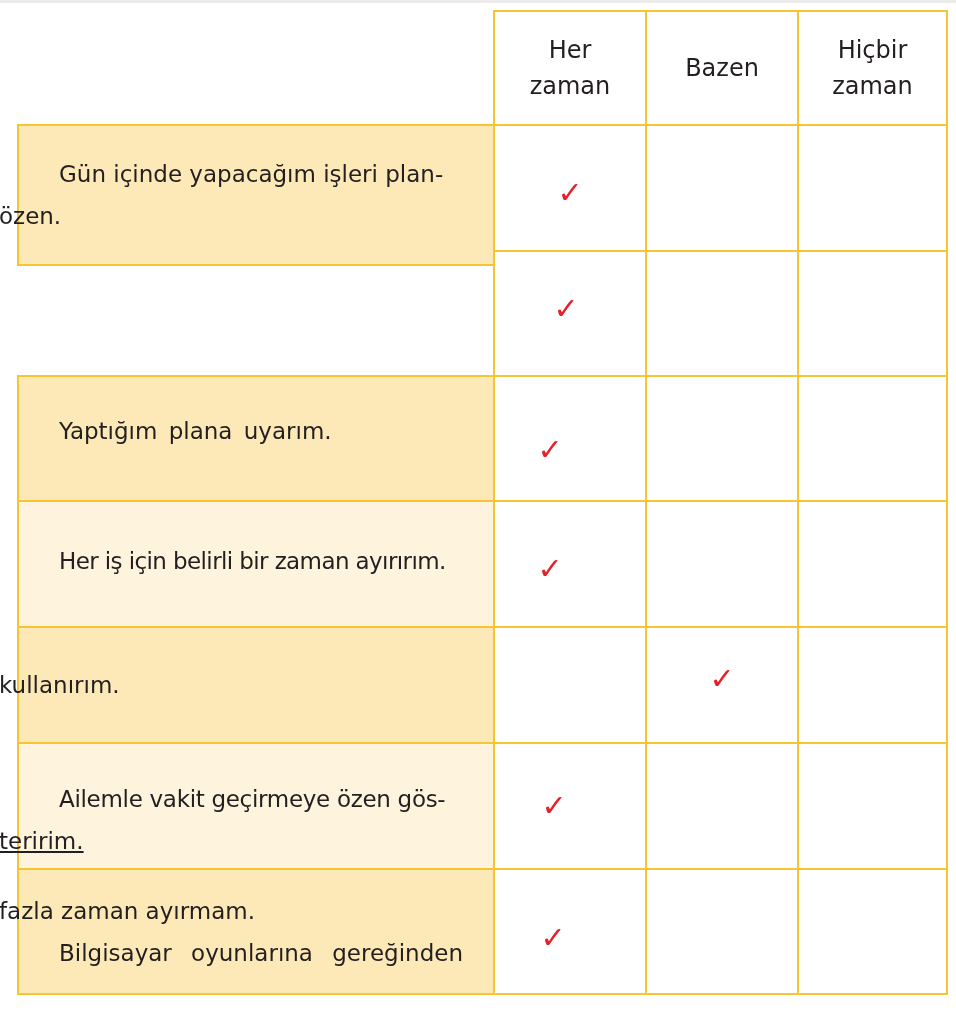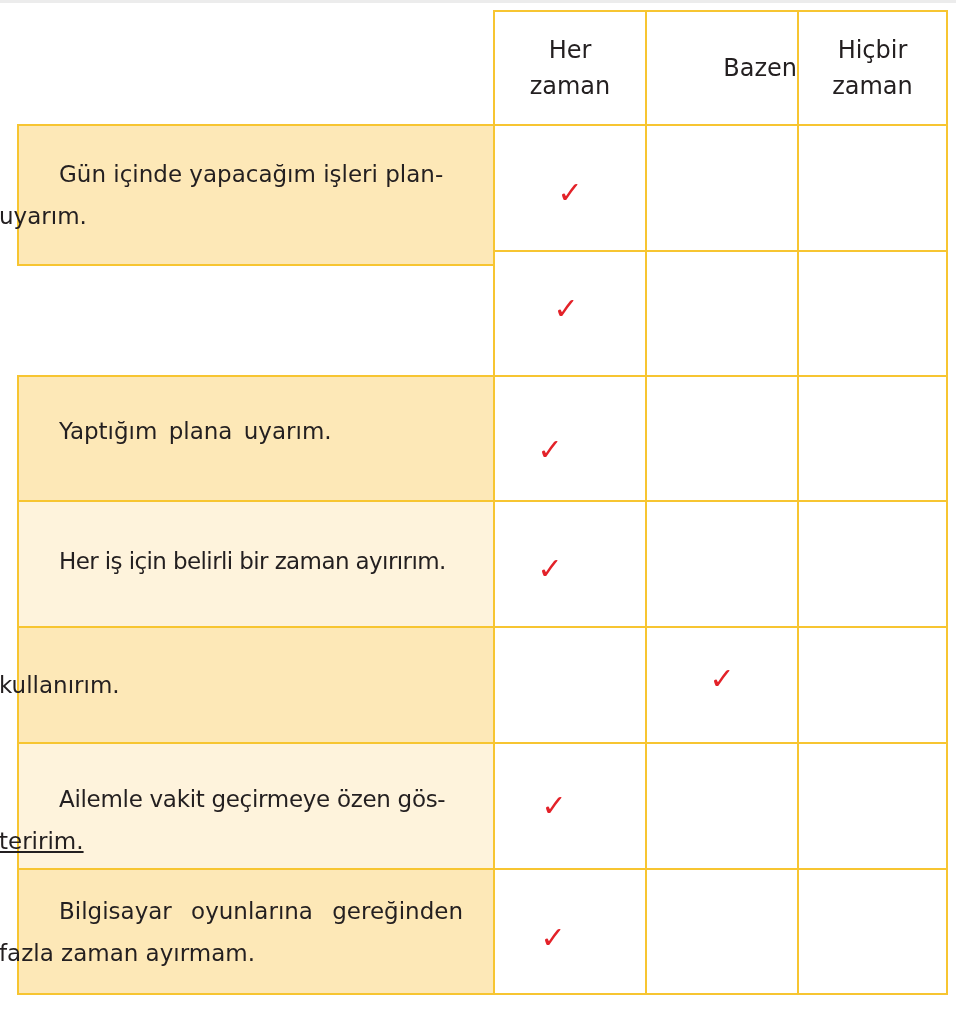--- a/index.html
+++ b/index.html
@@ -35,34 +35,34 @@
 <div class="topbar"></div>
 
 <div class="grid">
 
   <div class="cell hdr" style="left:493px;top:10px;width:154px;height:116px;">
     <div>
         <div>Her</div>
         <div>zaman</div>
       </div>
   </div>
-  <div class="cell hdr" style="left:645px;top:10px;width:154px;height:116px;justify-content:flex-end;">
+  <div class="cell hdr" style="left:645px;top:10px;width:154px;height:116px;">
     <div>Bazen</div>
   </div>
   <div class="cell hdr" style="left:797px;top:10px;width:151px;height:116px;">
     <div>
         <div>Hiçbir</div>
         <div>zaman</div>
       </div>
   </div>
 
   <div class="cell stmt dark" style="left:17px;top:124px;width:478px;height:142px;">
     <div class="txt">
         <div>Gün içinde yapacağım işleri plan-</div>
-        <div style="text-indent:0;margin-left:-30px;">uyarım.</div>
+        <div style="text-indent:0;margin-left:-30px;">özen.</div>
       </div>
   </div>
   <div class="cell ans" style="left:493px;top:124px;width:154px;height:128px;">
       <span class="check" style="margin-top:10px;">✓</span>
     </div>
   <div class="cell ans" style="left:645px;top:124px;width:154px;height:128px;"></div>
   <div class="cell ans" style="left:797px;top:124px;width:151px;height:128px;"></div>
 
   <div class="cell ans" style="left:493px;top:250px;width:154px;height:127px;">
       <span class="check" style="margin-top:-10px;margin-left:-8px;">✓</span>
@@ -110,22 +110,22 @@
       </div>
   </div>
   <div class="cell ans" style="left:493px;top:742px;width:154px;height:128px;">
       <span class="check" style="margin-top:0px;margin-left:-32px;">✓</span>
     </div>
   <div class="cell ans" style="left:645px;top:742px;width:154px;height:128px;"></div>
   <div class="cell ans" style="left:797px;top:742px;width:151px;height:128px;"></div>
 
   <div class="cell stmt dark" style="left:17px;top:868px;width:478px;height:127px;">
     <div class="txt">
+        <div style="text-indent:0;margin-left:-30px;">fazla zaman ayırmam.</div>
         <div style="word-spacing:12px;">Bilgisayar oyunlarına gereğinden</div>
-        <div style="text-indent:0;margin-left:-30px;">fazla zaman ayırmam.</div>
       </div>
   </div>
   <div class="cell ans" style="left:493px;top:868px;width:154px;height:127px;">
       <span class="check" style="margin-top:12px;margin-left:-34px;">✓</span>
     </div>
   <div class="cell ans" style="left:645px;top:868px;width:154px;height:127px;"></div>
   <div class="cell ans" style="left:797px;top:868px;width:151px;height:127px;"></div>
 </div>
 
 </body></html>

